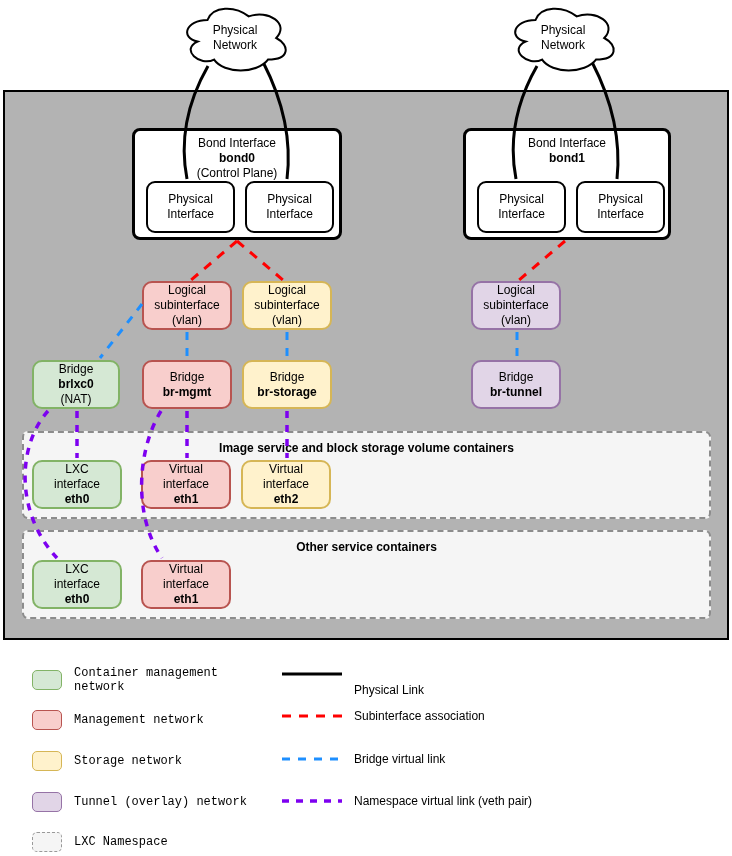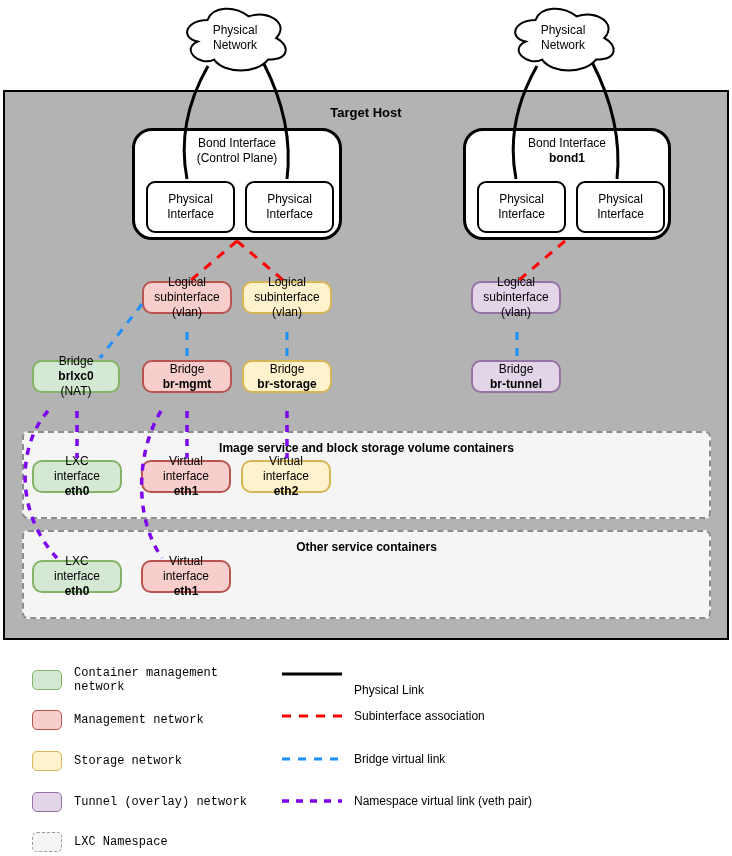--- a/index.html
+++ b/index.html
@@ -28,29 +28,29 @@
   svg.wires{position:absolute;left:0;top:0;z-index:5;pointer-events:none;}
   .l-phys{stroke:var(--line-black);stroke-width:3;fill:none;}
   .l-red{stroke:var(--line-red);stroke-width:3;fill:none;stroke-dasharray:9 8;}
   .l-blue{stroke:var(--line-blue);stroke-width:3;fill:none;stroke-dasharray:8 8;}
   .l-purple{stroke:var(--line-purple);stroke-width:3.5;fill:none;stroke-dasharray:7 7;}
   .cloud{fill:#ffffff;stroke:#000000;stroke-width:2;}
   .l-solid{stroke-dasharray:none;}
   
   .cloud-label{position:absolute;top:4px;width:110px;height:68px;display:flex;flex-direction:column;align-items:center;justify-content:center;line-height:15px;z-index:6;}
   
-  .bond{position:absolute;top:128px;height:112px;background:#fff;border:3px solid #000;border-radius:20px;z-index:4;}
+  .bond{position:absolute;top:128px;height:112px;background:#fff;border:3px solid #000;border-radius:8px;z-index:4;}
   #bond0{left:132px;width:210px;}
   #bond1{left:463px;width:208px;}
   .bond-title{margin-top:5px;text-align:center;line-height:15px;}
   .phys{position:absolute;top:50px;width:89px;height:52px;background:#fff;border:2px solid #000;border-radius:9px;
         display:flex;flex-direction:column;align-items:center;justify-content:center;line-height:15px;}
   .phys.p1{left:11px;} .phys.p2{left:110px;}
   
-  .node{position:absolute;width:90px;height:33px;border:2px solid;border-radius:10px;z-index:4;
+  .node{position:absolute;width:90px;height:49px;border:2px solid;border-radius:10px;z-index:4;
         display:flex;flex-direction:column;align-items:center;justify-content:center;line-height:15px;background:#fff;}
   .node.green{background:var(--green-fill);border-color:var(--green-stroke);}
   .node.red{background:var(--red-fill);border-color:var(--red-stroke);}
   .node.yellow{background:var(--yellow-fill);border-color:var(--yellow-stroke);}
   .node.purple{background:var(--purple-fill);border-color:var(--purple-stroke);}
   .b{font-weight:bold;}
   #vlan-mgmt{left:142px;top:281px;} #vlan-storage{left:242px;top:281px;} #vlan-tunnel{left:471px;top:281px;}
   #bridge-lxc{left:32px;top:360px;width:88px;} #bridge-mgmt{left:142px;top:360px;}
   #bridge-storage{left:242px;top:360px;} #bridge-tunnel{left:471px;top:360px;}
   #c1-eth0{left:32px;top:460px;} #c1-eth1{left:141px;top:460px;} #c1-eth2{left:241px;top:460px;}
@@ -64,21 +64,20 @@
   .sw-lxc{background:var(--container-bg);border:1.5px dashed #999;}
   .leg-label{position:absolute;left:74px;width:185px;line-height:14px;z-index:4;font-family:Liberation Mono, monospace;}
   .leg-label2{position:absolute;left:354px;width:260px;line-height:14px;z-index:4;}
 </style>
 </head>
 <body>
 
 <div class="stage">
 
   <div class="host"></div>
-  <div class="host-label">Target Host</div>
 
   <div class="cbox" id="container1">
     <div class="ctitle">Image service and block storage volume containers</div>
   </div>
   <div class="cbox" id="container2">
     <div class="ctitle">Other service containers</div>
   </div>
 
   <svg class="wires" width="732" height="856" viewBox="0 0 732 856">
 
@@ -116,20 +115,21 @@
     <div>Network</div>
   </div>
   <div class="cloud-label" style="left:508px;">
     <div>Physical</div>
     <div>Network</div>
   </div>
 
   <div class="bond" id="bond0">
     <div class="bond-title">
       <div>Bond Interface</div>
+      <div class="b">bond0</div>
       <div>(Control Plane)</div>
     </div>
     <div class="phys p1">
       <div>Physical</div>
       <div>Interface</div>
     </div>
     <div class="phys p2">
       <div>Physical</div>
       <div>Interface</div>
     </div>

